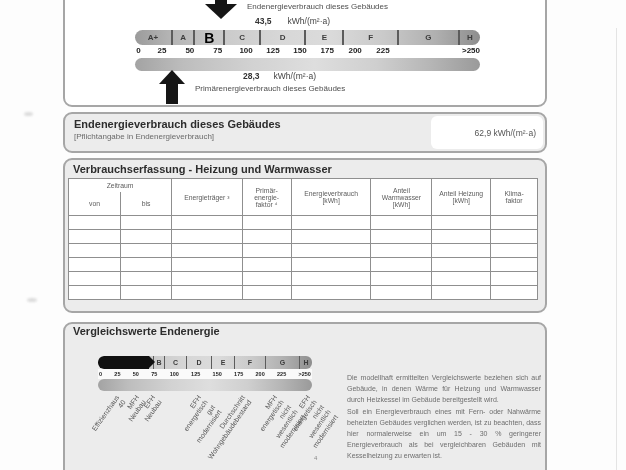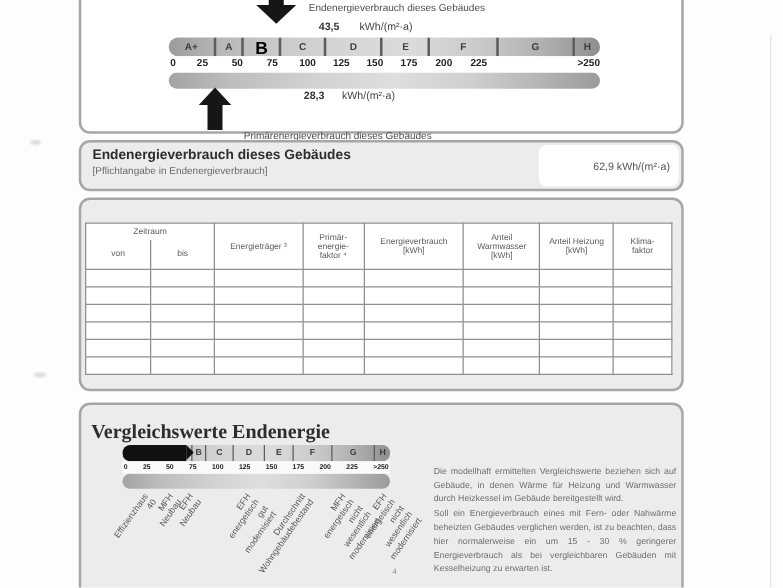--- a/index.html
+++ b/index.html
@@ -37,21 +37,21 @@
   .tickrow span{position:absolute;top:1px;transform:translateX(-50%);}
   .tickrow span.last{right:0;left:auto;transform:none;}
   .pill{height:13px;border-radius:7px;
     background:linear-gradient(90deg,#a3a3a3 0%,#bdbdbd 14%,#d2d2d2 34%,#dedede 52%,#cfcfcf 70%,#b5b5b5 86%,#9a9a9a 100%);}
   #arrow-up{position:absolute;left:94px;top:82px;width:26px;height:34px;}
   #arrow-up .head{position:absolute;left:0;top:0;width:0;height:0;
     border-left:13px solid transparent;border-right:13px solid transparent;border-bottom:14px solid #161616;}
   #arrow-up .shaft{position:absolute;left:7px;top:14px;width:12px;height:20px;background:#161616;}
   #prim-value-row{position:absolute;left:178px;top:83px;font-size:8.5px;font-weight:bold;color:#333;}
   #prim-value-row .unit{margin-left:14px;font-weight:normal;color:#444;}
-  #prim-arrow-label{position:absolute;left:130px;top:96px;font-size:8px;color:#4e4e4e;margin-top:20px;}
+  #prim-arrow-label{position:absolute;left:130px;top:96px;font-size:8px;color:#4e4e4e;}
 
   
   #sec2{left:63px;top:112px;width:480px;height:37px;background:#ececec;}
   #sec2 .titlewrap{position:absolute;left:9px;top:4px;}
   #sec2 .title{font-size:11px;font-weight:bold;color:#2d2d2d;}
   #sec2 .note{font-size:8px;color:#6a6a6a;margin-top:2px;}
   #sec2 .valpanel{position:absolute;right:2px;top:2px;bottom:2px;width:112px;background:#fff;
     border-radius:6px;display:flex;align-items:center;justify-content:flex-end;padding-right:7px;box-sizing:border-box;
     font-size:8.5px;color:#555;}
 
@@ -63,21 +63,21 @@
   #vtab thead th{font-size:6.8px;color:#5c5c5c;text-align:center;vertical-align:middle;height:36px;}
   #vtab .zr-top{height:13px;display:flex;align-items:center;justify-content:center;}
   #vtab .zr-bottom{display:flex;height:23px;}
   #vtab .zr-bottom .half{width:50%;display:flex;align-items:center;justify-content:center;box-sizing:border-box;}
   #vtab .zr-bottom .half + .half{border-left:1px solid #8f8f8f;}
   #vtab tbody td{height:15px;font-size:7.5px;color:#4c4c4c;text-align:center;}
   #vtab tbody tr.empty td{height:13px;}
 
   
   #sec4{left:63px;top:322px;width:480px;height:156px;background:#ececec;}
-  #sec4 .title{position:absolute;left:8px;top:13px;font-size:16px;font-weight:bold;color:#2d2d2d;font-family:Liberation Serif, serif;}
+  #sec4 .title{position:absolute;left:8px;top:1px;font-size:11px;font-weight:bold;color:#2d2d2d;}
   #scale-cmp{position:absolute;left:33px;top:32px;width:214px;}
   #scale-cmp .band{height:13px;border-radius:6px;position:relative;}
   #scale-cmp .seg{font-size:7px;}
   #scale-cmp .seg.div{border-right:1.5px solid #5c5c5c;}
   #cmp-marker{position:absolute;left:0;top:0;height:13px;width:24%;background:#101010;border-radius:6px 0 0 6px;}
   #cmp-marker::after{content:"";position:absolute;right:-6px;top:0;width:0;height:0;
     border-top:6.5px solid transparent;border-bottom:6.5px solid transparent;border-left:6px solid #101010;}
   #scale-cmp .tickrow{height:10px;background:rgba(255,255,255,.75);font-size:5.5px;
     display:flex;justify-content:space-between;align-items:center;padding:0 1px;}
   #scale-cmp .tickrow span{position:static;transform:none;}
@@ -168,20 +168,21 @@
 
   <div class="box" id="sec2">
     <div class="titlewrap">
       <div class="title">Endenergieverbrauch dieses Gebäudes</div>
       <div class="note">[Pflichtangabe in Endenergieverbrauch]</div>
     </div>
     <div class="valpanel">62,9 kWh/(m²·a)</div>
   </div>
 
   <div class="box" id="sec3">
+    <div class="title">Verbrauchserfassung - Heizung und Warmwasser</div>
     <table id="vtab">
       <colgroup>
         <col style="width:11%">
           <col style="width:11%">
           <col style="width:15%">
           <col style="width:10.5%">
         <col style="width:17%">
           <col style="width:13%">
           <col style="width:12.5%">
           <col style="width:10%">

